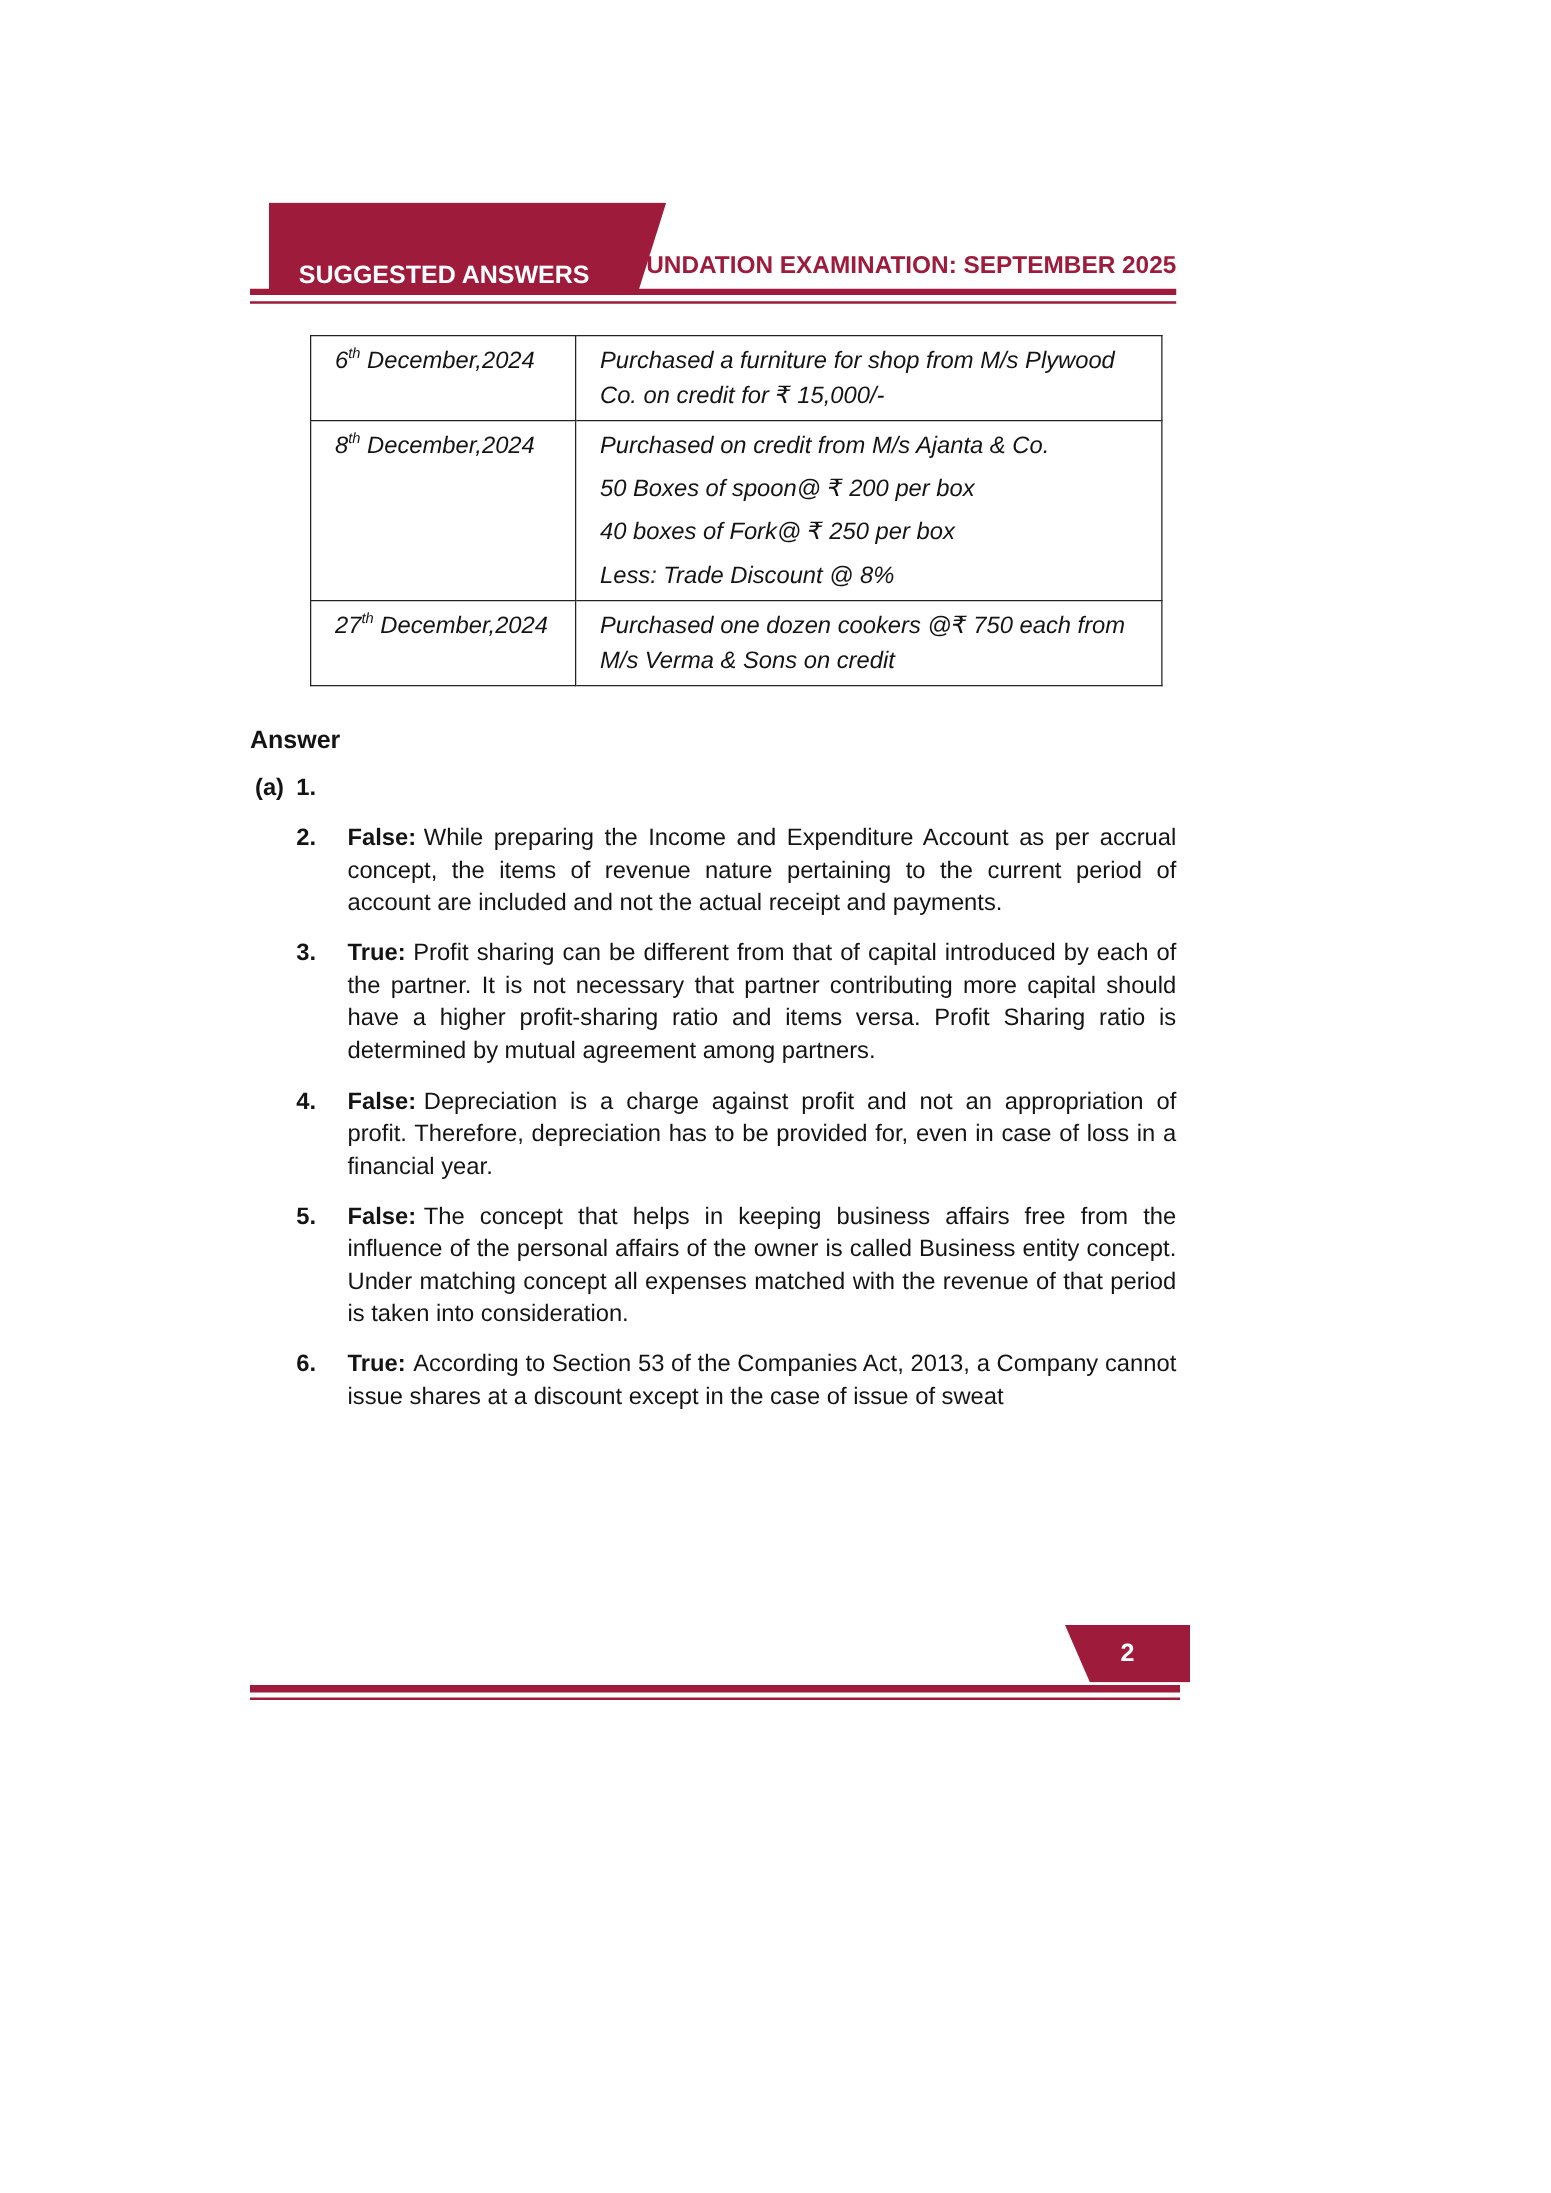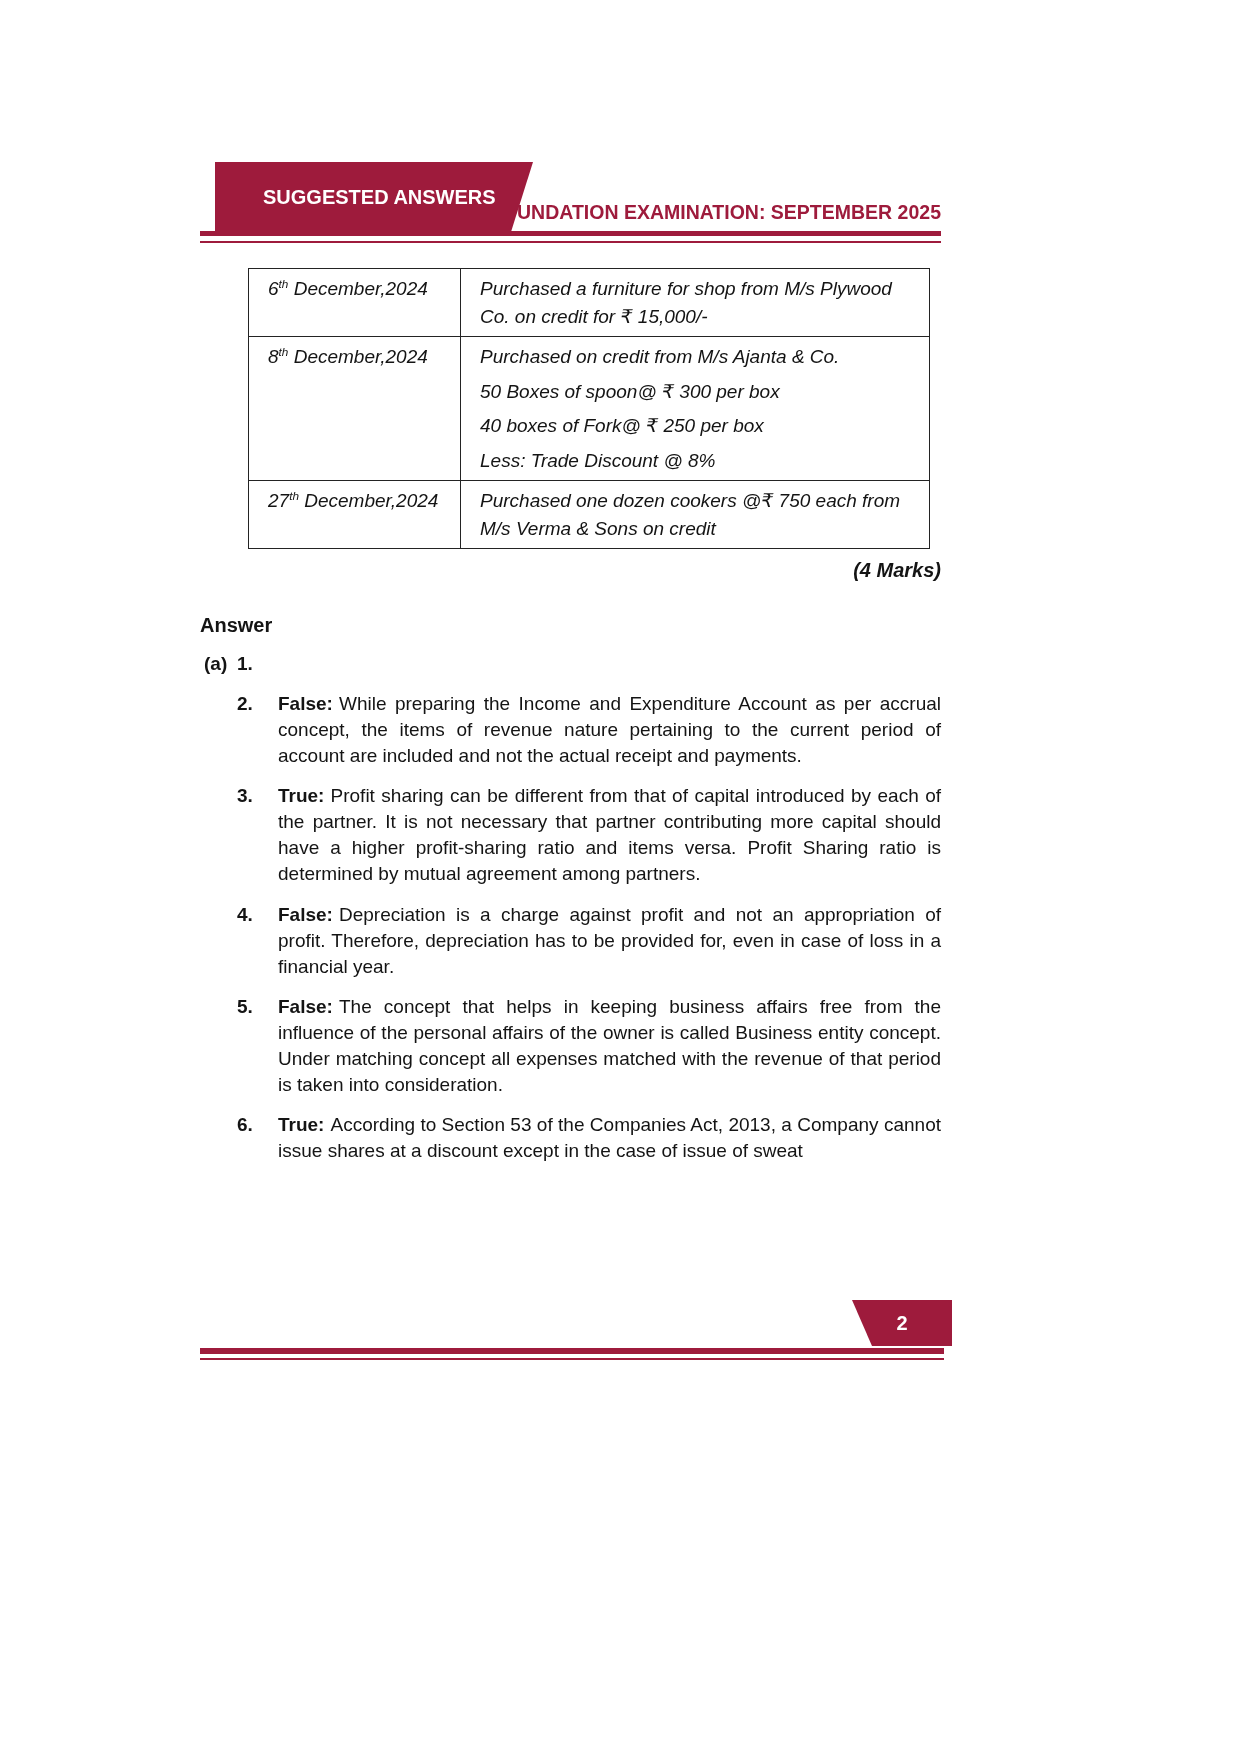--- a/index.html
+++ b/index.html
@@ -19,22 +19,22 @@
   .banner {
     position: absolute;
     left: 215px; top: 162px;
     width: 318px; height: 70px;
     background: var(--accent, #9e1b3c);
     clip-path: polygon(0 0, 100% 0, calc(100% - 22px) 100%, 0 100%);
     color: #ffffff;
     font-weight: bold;
     font-size: 20px;
     display: flex;
-    align-items: center;
-    padding-left: 48px;
+    align-items: flex-end;
+    padding-left: 24px;
     z-index: 2;
   }
   .exam-title {
     position: absolute;
     top: 201px;
     right: 300px;
     color: var(--accent, #9e1b3c);
     font-weight: bold;
     font-size: 19.5px;
   }
@@ -156,35 +156,34 @@
         <tr>
           <td class="date-cell"><span>6</span><sup>th</sup><span> December,2024</span></td>
           <td class="detail-cell">
             <div class="cell-line">Purchased a furniture for shop from M/s Plywood Co. on credit for ₹ 15,000/-</div>
           </td>
         </tr>
         <tr>
           <td class="date-cell"><span>8</span><sup>th</sup><span> December,2024</span></td>
           <td class="detail-cell">
             <div class="cell-line">Purchased on credit from M/s Ajanta &amp; Co.</div>
-            <div class="cell-line">50 Boxes of spoon@ ₹ 300 per box</div>
+            <div class="cell-line">50 Boxes of spoon@ ₹ 200 per box</div>
             <div class="cell-line">40 boxes of Fork@ ₹ 250 per box</div>
             <div class="cell-line">Less: Trade Discount @ 8%</div>
           </td>
         </tr>
         <tr>
           <td class="date-cell"><span>27</span><sup>th</sup><span> December,2024</span></td>
           <td class="detail-cell">
             <div class="cell-line">Purchased one dozen cookers @₹ 750 each from M/s Verma &amp; Sons on credit</div>
           </td>
         </tr>
       </tbody>
     </table>
 
-    <div class="marks">(4 Marks)</div>
 
     <div class="answer-heading">Answer</div>
 
     <div class="answer-item">
       <span class="answer-prefix">(a)</span>
       <span class="answer-number">1.</span>
     </div>
 
     <div class="answer-item">
       <span class="answer-prefix"></span>

